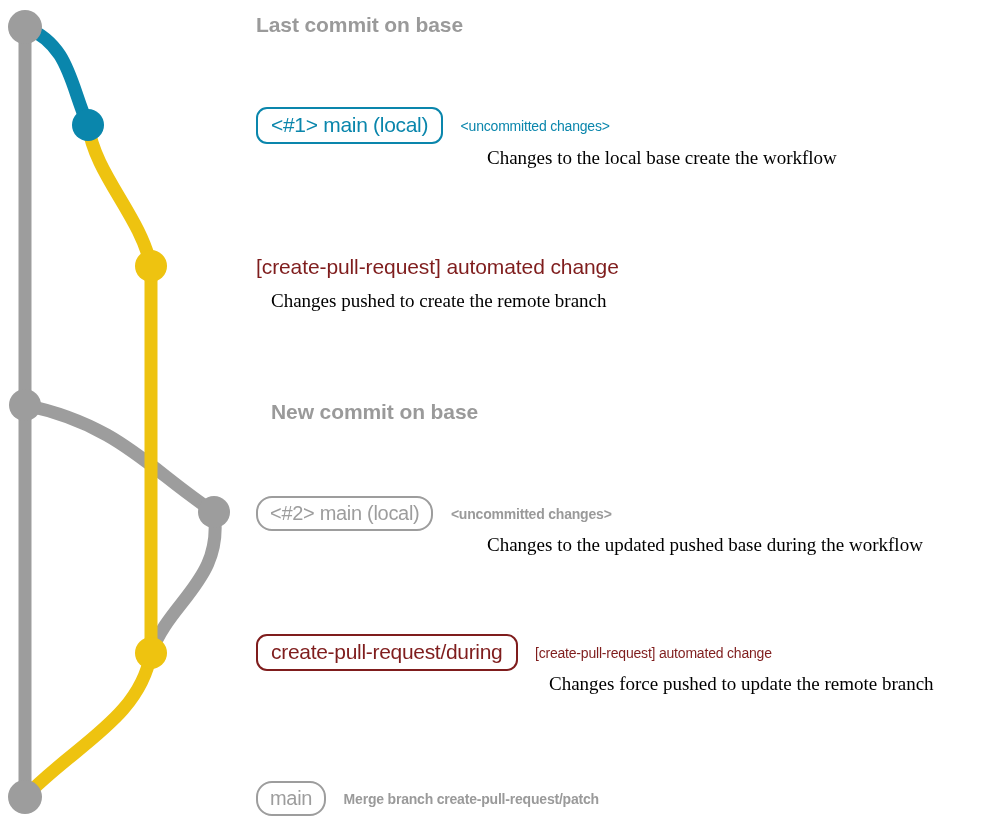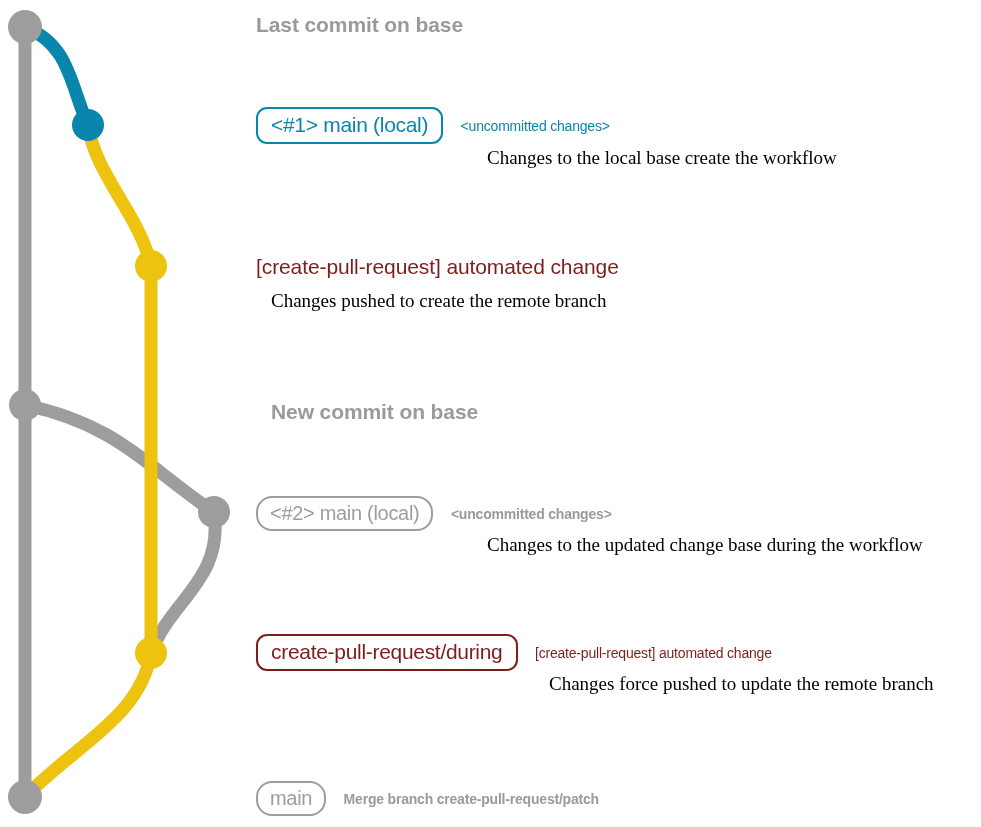--- a/index.html
+++ b/index.html
@@ -126,21 +126,21 @@
 <div class="desc" style="left:271px; top:290px;">Changes pushed to create the remote branch</div>
 
 <div class="row" style="left:256px; top:399px;margin-left:15px;">
   <span class="subject c-graytx">New commit on base</span>
 </div>
 
 <div class="row" style="left:256px; top:496px;">
   <span class="badge badge-sm c-gray">&lt;#2&gt; main (local)</span>
   <span class="badge-label c-graytx">&lt;uncommitted changes&gt;</span>
 </div>
-<div class="desc" style="left:487px; top:534px;">Changes to the updated change base during the workflow</div>
+<div class="desc" style="left:487px; top:534px;">Changes to the updated pushed base during the workflow</div>
 
 <div class="row" style="left:256px; top:634px;">
   <span class="badge c-yellow">create-pull-request/during</span>
   <span class="badge-label c-yellow">[create-pull-request] automated change</span>
 </div>
 <div class="desc" style="left:549px; top:673px;">Changes force pushed to update the remote branch</div>
 
 <div class="row" style="left:256px; top:781px;">
   <span class="badge badge-sm c-gray">main</span>
   <span class="badge-label c-graytx">Merge branch create-pull-request/patch</span>

